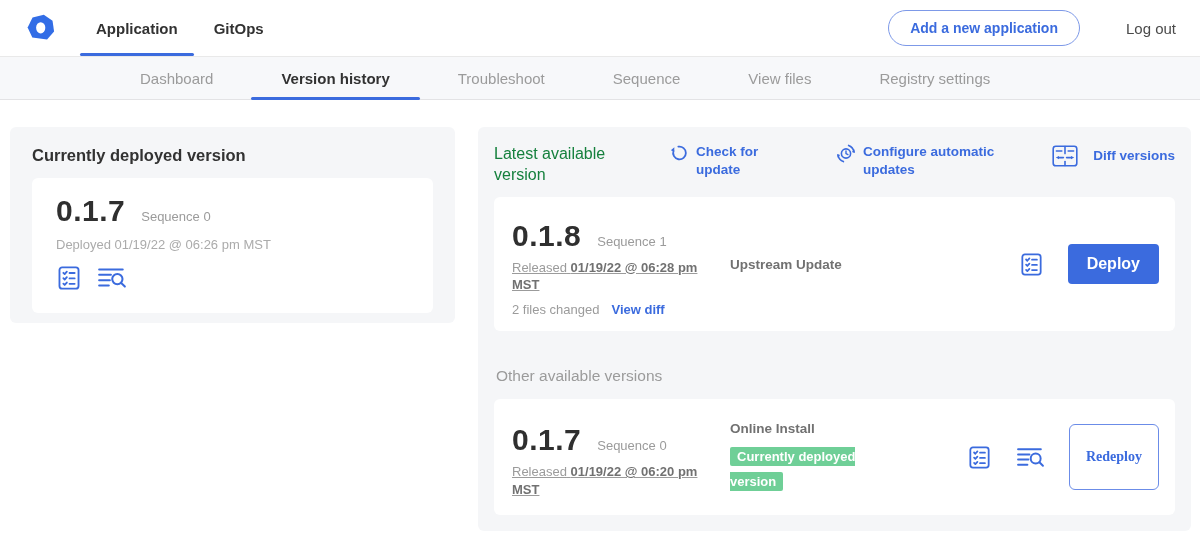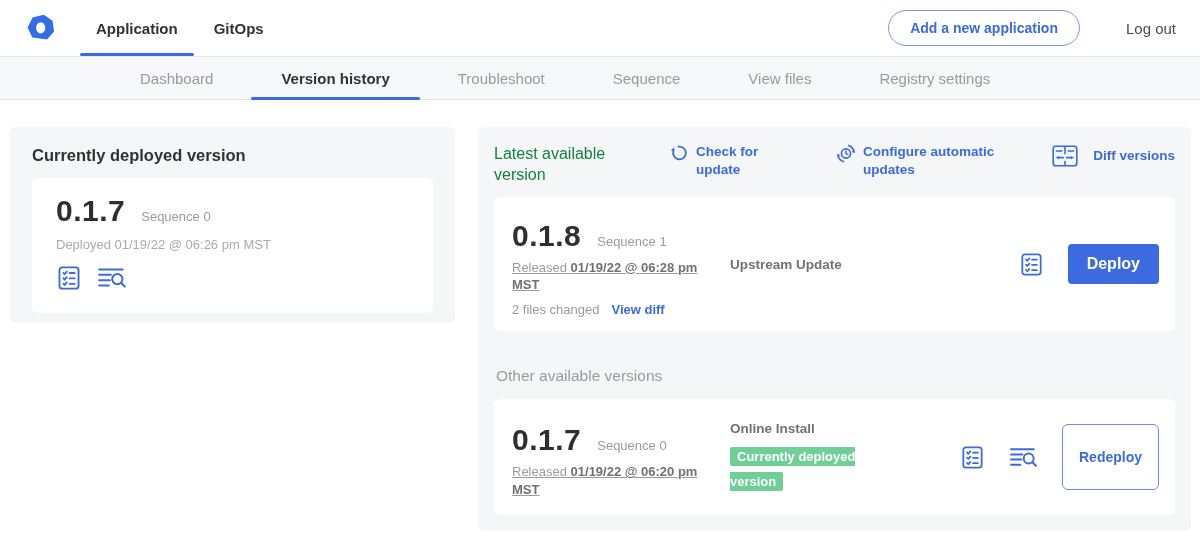--- a/index.html
+++ b/index.html
@@ -105,21 +105,21 @@
   }
 
   .rc-right { display: flex; align-items: center; gap: 24px; flex: 0 0 auto; }
   .deploy-btn {
     background: #3B6BDE; color: #fff; border: none; border-radius: 4px;
     font-family: inherit; font-size: 16px; font-weight: 700;
     padding: 11px 19px; cursor: pointer;
   }
   .redeploy-btn {
     background: #fff; color: #3B6BDE; border: 1px solid #6b8ce8; border-radius: 6px;
-    font-family: Liberation Sans, sans-serif; font-size: 14px; font-weight: 700;
+    font-family: Liberation Serif, serif; font-size: 14px; font-weight: 700;
     padding: 24px 16px; cursor: pointer;
   }
 
   .other-title { margin: 36px 2px 14px; font-size: 15.5px; color: #9b9b9b; }
 
   svg.ic { display: block; }
 </style>
 </head>
 <body>
 

